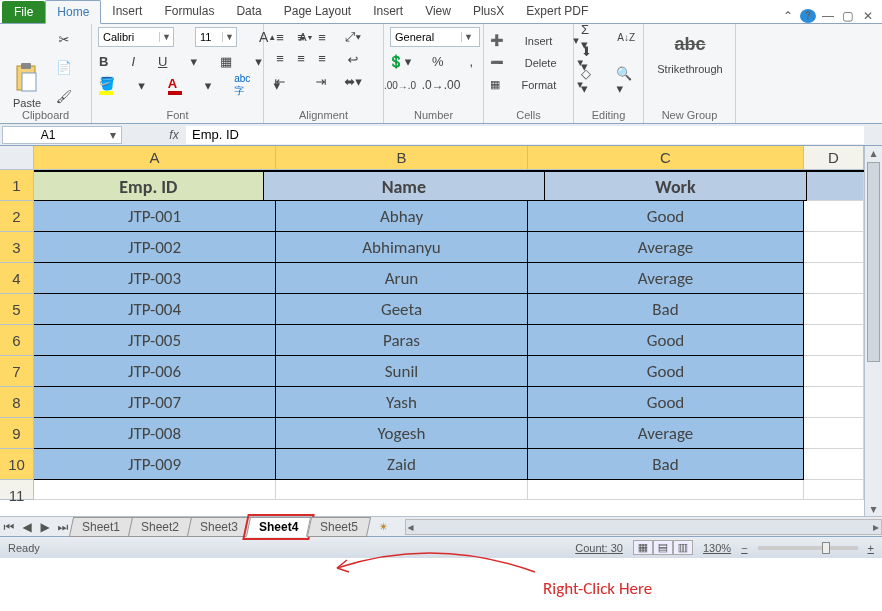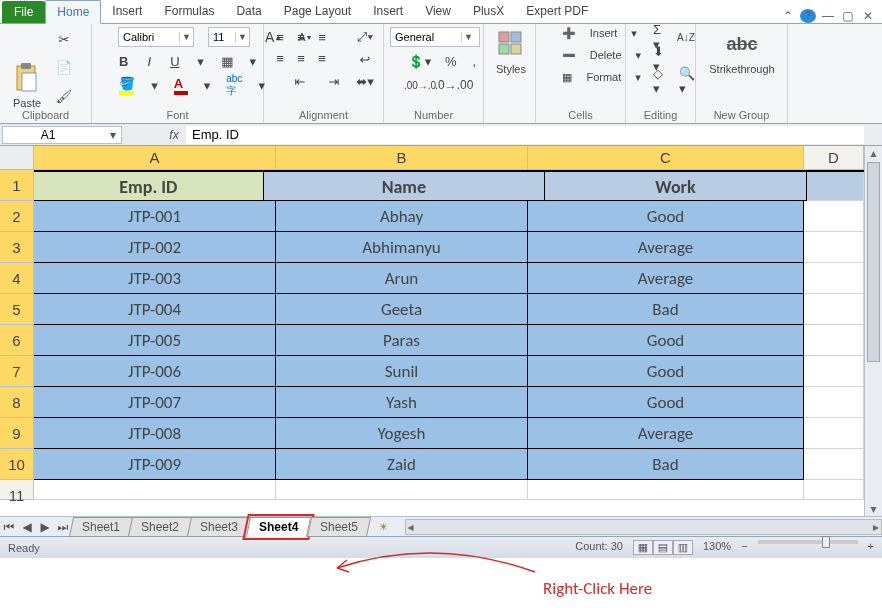--- a/index.html
+++ b/index.html
@@ -18,21 +18,21 @@
 .ribbon { height: 100px; background: #f5f6f7; border-bottom: 1px solid #8ba6c3; display: flex; }
 .rgroup { border-right: 1px solid #c9d3de; padding: 3px 6px 0; display: flex; flex-direction: column; justify-content: space-between; }
 .rgroup-label { text-align: center; font-size: 11px; color: #6a6a6a; padding-bottom: 2px; }
 .rgroup-body { display: flex; gap: 6px; flex: 1; }
 
 .btnbig { display:flex; flex-direction:column; align-items:center; justify-content:flex-end; gap:2px; width:42px; cursor:pointer; }
 .btnbig .ic { width:30px; height:34px; display:flex; align-items:center; justify-content:center; }
 .btnbig .lbl { font-size:11px; }
 
 .col { display:flex; flex-direction:column; gap:3px; }
-.row { display:flex; align-items:flex-start; gap:14px;margin-left:20px; }
+.row { display:flex; align-items:flex-end; gap:21px; }
 .combo { display:flex; align-items:center; border:1px solid #b4c1cf; background:#fff; height:20px; }
 .combo input { border:none; outline:none; font-size:11px; padding:0 4px; width:60px; background:transparent; }
 .combo.size input { width:26px; }
 .combo .arr { width:14px; text-align:center; color:#555; cursor:pointer; font-size:9px; border-left:1px solid #ccc; }
 .sq { width:20px; height:20px; border:1px solid transparent; display:flex; align-items:center; justify-content:center; cursor:pointer; font-size:13px; }
 .swatch { width:14px; height:4px; }
 
 .alignbox { display:grid; grid-template-columns:repeat(3,20px); grid-template-rows:repeat(2,20px); gap:1px; }
 
 .cells-col { font-size:11px; }
@@ -76,21 +76,21 @@
 .stab.highlight { outline:2px solid #d92a2a; outline-offset:1px; }
 .newsheet { width:22px; text-align:center; color:#b78b35; cursor:pointer; margin-left:4px; }
 .hscroll-zone { flex:1; margin-left:10px; position:relative; height:16px; background:#dfe4ea; border:1px solid #bbb; }
 
 
 .annot { position:absolute; left:305px; top:544px; width:400px; height:50px; pointer-events:none; }
 .annot-text { position:absolute; left:238px; top:18px; color:#d92a2a; font-size:17px; font-family:Calibri,sans-serif;margin-top:16px; }
 
 
 .status { height:22px; background:linear-gradient(#e9edf2,#d5dde6); border-top:1px solid #8ba6c3; display:flex; align-items:center; padding:0 8px; font-size:11px; color:#555; }
-.status .right { margin-left:auto; display:flex; align-items:flex-start; gap:10px; }
+.status .right { margin-left:auto; display:flex; align-items:center; gap:10px;text-decoration:underline; }
 .viewbtns span { width:20px; display:inline-block; text-align:center; border:1px solid #aaa; background:#eef; cursor:pointer; }
 .zoom-slider { width:100px; height:4px; background:#ccc; position:relative; }
 .zoom-slider .t { position:absolute; left:64px; top:-4px; width:8px; height:12px; background:#eee; border:1px solid #888; }
 </style>
 </head>
 <body>
 
 <div class="tabstrip">
   <div class="file-tab">File</div>
   <div id="menu-tabs" style="display: flex;">
@@ -217,34 +217,20 @@
         <span class="sq">,</span>
       </div>
       <div class="row">
         <span class="sq" style="font-size:10px">.00→.0</span>
         <span class="sq" style="font-size:12px">.0→.00</span>
       </div>
     </div>
     <div class="rgroup-label">Number</div>
   </div>
 
-  <div class="rgroup" style="width:52px">
-    <div class="btnbig">
-      <div class="ic">
-          <svg width="28" height="28">
-            <rect x="2" y="2" width="10" height="10" fill="#d9a0a0" stroke="#888"></rect>
-            <rect x="14" y="2" width="10" height="10" fill="#a0c0d9" stroke="#888"></rect>
-            <rect x="2" y="14" width="10" height="10" fill="#a0d9a8" stroke="#888"></rect>
-            <rect x="14" y="14" width="10" height="10" fill="#d9d4a0" stroke="#888"></rect>
-          </svg>
-        </div>
-      <div class="lbl">Styles</div>
-    </div>
-    <div class="rgroup-label"></div>
-  </div>
 
   <div class="rgroup" style="width:90px">
     <div class="col cells-col" style="gap:2px">
       <div class="row"><span style="width:16px">➕</span><span>Insert</span> ▾</div>
       <div class="row"><span style="width:16px">➖</span><span>Delete</span> ▾</div>
       <div class="row"><span style="width:16px">▦</span><span>Format</span> ▾</div>
     </div>
     <div class="rgroup-label">Cells</div>
   </div>
 

